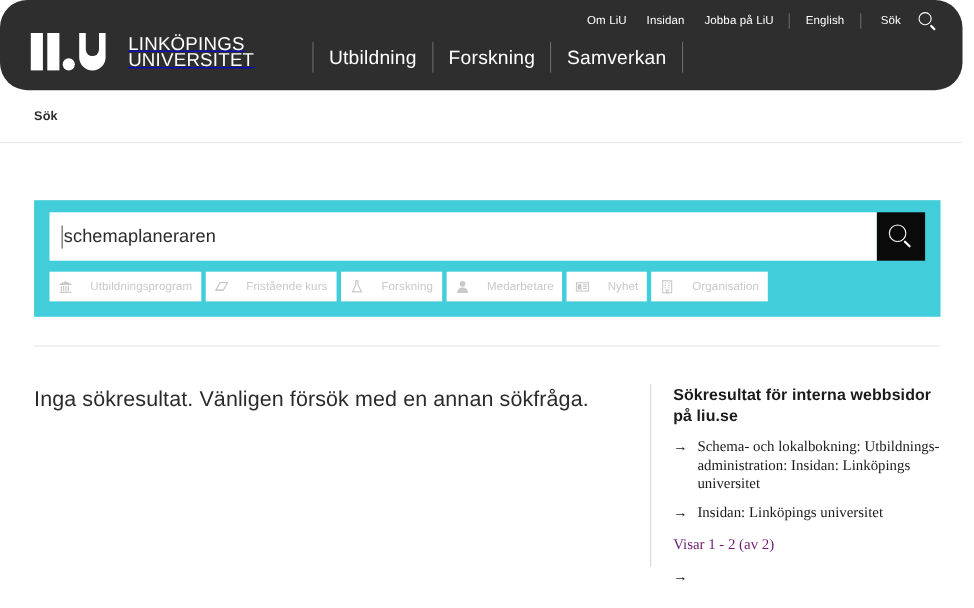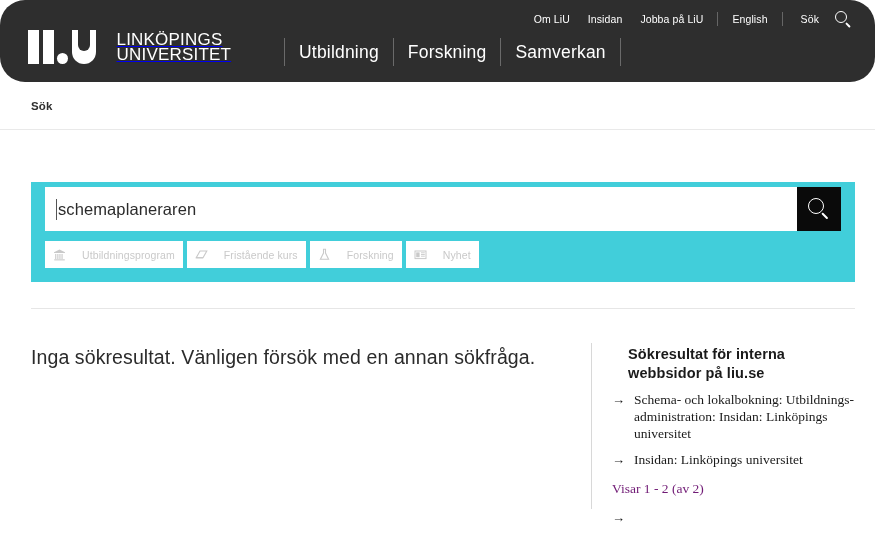--- a/index.html
+++ b/index.html
@@ -172,21 +172,21 @@
     letter-spacing: 0.1px;
   }
 
   
   .search-panel-wrap {
     padding: 52px 0 0 31px;
   }
   .search-panel {
     width: 824px;
     background: #41CEDA;
-    padding: 5px 14px 14px 14px;
+    padding: 11px 14px 14px 14px;
   }
   .search-row {
     display: flex;
     height: 44px;
   }
   .search-input-box {
     flex: 1;
     background: #ffffff;
     display: flex;
     align-items: center;
@@ -283,21 +283,20 @@
     padding: 2px 0 0 20px;
     margin-left: 20px;
   }
   .side-heading {
     font-size: 14.5px;
     line-height: 19px;
     font-weight: bold;
     color: #1a1a1a;
     letter-spacing: 0.1px;
     margin-bottom: 8px;
-    margin-left: 16px;
   }
   .side-serif {
     font-family: "Liberation Serif", serif;
     font-size: 13.5px;
     line-height: 17px;
     color: #1a1a1a;
   }
   .side-link {
     display: block;
     margin-bottom: 9px;
@@ -412,32 +411,51 @@
 
       <button class="chip">
         <span class="chip-icon">
           <svg width="13" height="13" viewBox="0 0 13 13" fill="none" stroke="#c9c9c9" stroke-width="1.1">
             <path d="M5 1.3 L8 1.3 M5.5 1.3 L5.5 5 L2.4 11.3 L10.6 11.3 L7.5 5 L7.5 1.3"></path>
           </svg>
         </span>
         <span class="chip-label">Forskning</span>
       </button>
 
+      <button class="chip">
+        <span class="chip-icon">
+          <svg width="13" height="13" viewBox="0 0 13 13" fill="#c9c9c9">
+            <circle cx="6.5" cy="4" r="2.6"></circle>
+            <path d="M1.6 12.4 C1.6 9.1 3.8 7.4 6.5 7.4 C9.2 7.4 11.4 9.1 11.4 12.4 Z"></path>
+          </svg>
+        </span>
+        <span class="chip-label">Medarbetare</span>
+      </button>
 
       <button class="chip">
         <span class="chip-icon">
           <svg width="13" height="13" viewBox="0 0 13 13" fill="none" stroke="#c9c9c9" stroke-width="1">
             <rect x="1" y="3" width="11" height="7.6"></rect>
             <rect x="2.2" y="4.4" width="3.4" height="4.8" fill="#c9c9c9" stroke="none"></rect>
             <path d="M7 4.8 L10.8 4.8 M7 6.5 L10.8 6.5 M7 8.2 L10.8 8.2" stroke-width="0.9"></path>
           </svg>
         </span>
         <span class="chip-label">Nyhet</span>
       </button>
 
+      <button class="chip">
+        <span class="chip-icon">
+          <svg width="13" height="13" viewBox="0 0 13 13" fill="none" stroke="#c9c9c9" stroke-width="1">
+            <rect x="2.4" y="1.2" width="8.2" height="11"></rect>
+            <path d="M4.2 3.2 L5.6 3.2 M7.4 3.2 L8.8 3.2 M4.2 5.4 L5.6 5.4 M7.4 5.4 L8.8 5.4 M4.2 7.6 L5.6 7.6 M7.4 7.6 L8.8 7.6" stroke-width="0.9"></path>
+            <rect x="5.6" y="9.6" width="1.8" height="2.6"></rect>
+          </svg>
+        </span>
+        <span class="chip-label">Organisation</span>
+      </button>
 
     </div>
   </div>
 </div>
 
 <div class="content-divider"></div>
 
 <div class="content">
 
   <div class="results-col">

